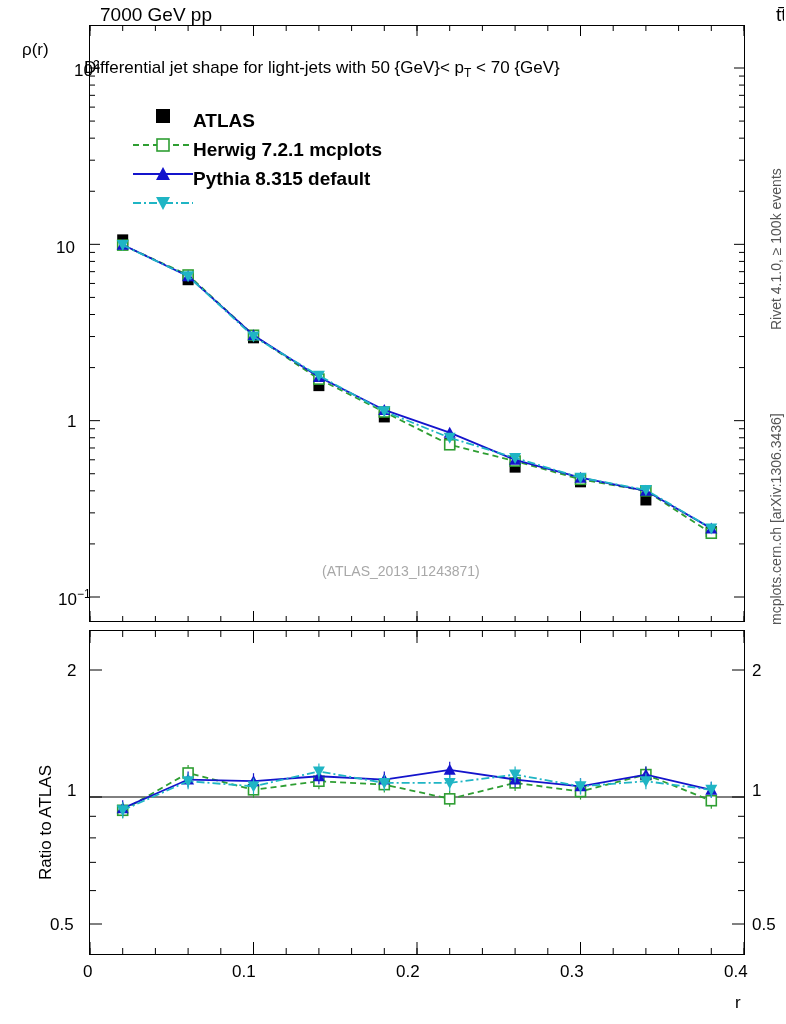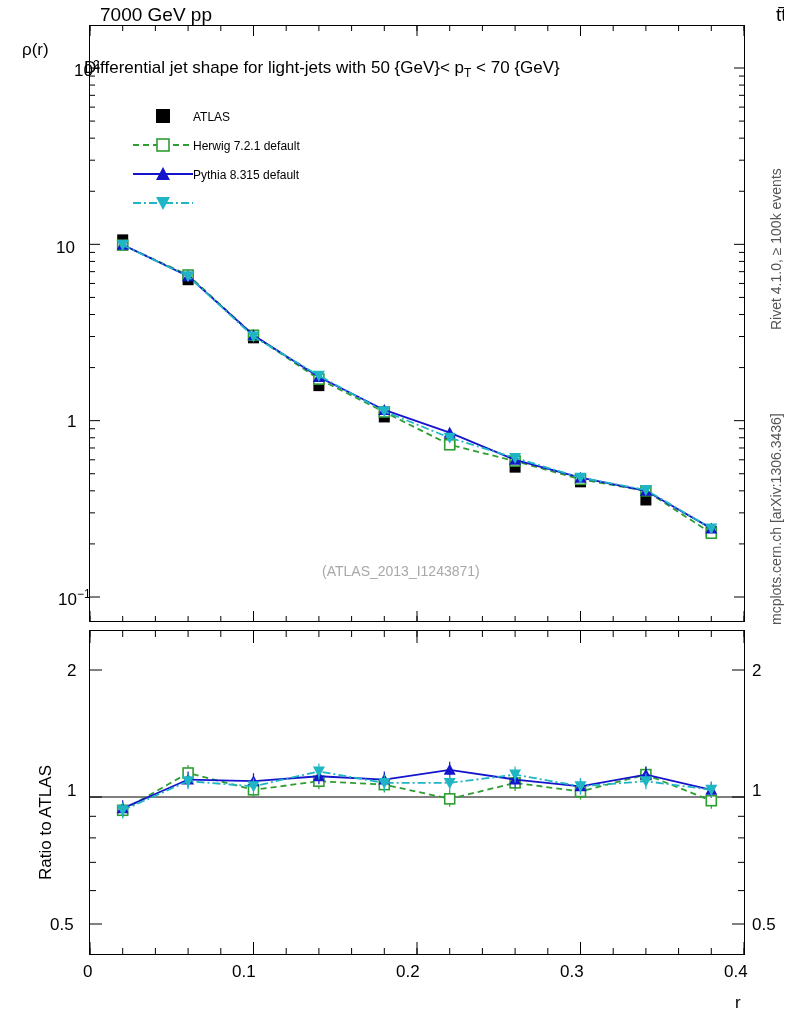--- a/index.html
+++ b/index.html
@@ -5,21 +5,21 @@
   html,body{margin:0;padding:0;background:#ffffff;}
   body{width:786px;height:1024px;font-family:"Liberation Sans",sans-serif;color:#000;}
   #root{position:relative;width:784px;height:1024px;overflow:hidden;}
   .txt{position:absolute;white-space:nowrap;}
   .hdr{font-size:19px;}
   .axlbl{font-size:17px;}
   .ticklbl{font-size:17px;}
   .vert{transform-origin:0 0;}
   .frame{position:absolute;border:1px solid #000;box-sizing:border-box;}
   svg{position:absolute;left:0;top:0;overflow:visible;}
-  .legtxt{font-size:12px;}
+  .legtxt{font-size:19px;font-weight:bold;}
   .watermark{font-size:14px;fill:#a8a8a8;}
   .sideinfo{font-size:14px;color:#555;}
 </style>
 </head>
 <body>
 
 <div id="root">
 
   <div class="txt hdr" style="left:100px;top:4px;">7000 GeV pp</div>
   <div class="txt hdr" style="left:744px;top:4px;margin-left:32px;">tt̅</div>
@@ -53,21 +53,21 @@
   <div class="txt axlbl vert" style="left:36px;top:880px;transform:rotate(-90deg);">Ratio to ATLAS</div>
 
   <div class="txt ticklbl" style="left:83px;top:962px;">0</div>
   <div class="txt ticklbl" style="left:232px;top:962px;">0.1</div>
   <div class="txt ticklbl" style="left:396px;top:962px;">0.2</div>
   <div class="txt ticklbl" style="left:560px;top:962px;">0.3</div>
   <div class="txt ticklbl" style="left:724px;top:962px;">0.4</div>
   <div class="txt axlbl" style="left:735px;top:993px;">r</div>
 
   <div class="txt legtxt" style="left:193px;top:110px;">ATLAS</div>
-  <div class="txt legtxt" style="left:193px;top:139px;">Herwig 7.2.1 default</div>
+  <div class="txt legtxt" style="left:193px;top:139px;">Herwig 7.2.1 mcplots</div>
   <div class="txt legtxt" style="left:193px;top:168px;">Pythia 8.315 default</div>
 
   <svg id="overlay" width="786" height="1024">
       <line x1="90" y1="621" x2="90" y2="611" stroke="#000" stroke-width="1"></line>
       <line x1="90" y1="26" x2="90" y2="36" stroke="#000" stroke-width="1"></line>
       <line x1="90" y1="954" x2="90" y2="942" stroke="#000" stroke-width="1"></line>
       <line x1="90" y1="631" x2="90" y2="643" stroke="#000" stroke-width="1"></line>
       <line x1="253.5" y1="621" x2="253.5" y2="611" stroke="#000" stroke-width="1"></line>
       <line x1="253.5" y1="26" x2="253.5" y2="36" stroke="#000" stroke-width="1"></line>
       <line x1="253.5" y1="954" x2="253.5" y2="942" stroke="#000" stroke-width="1"></line>

